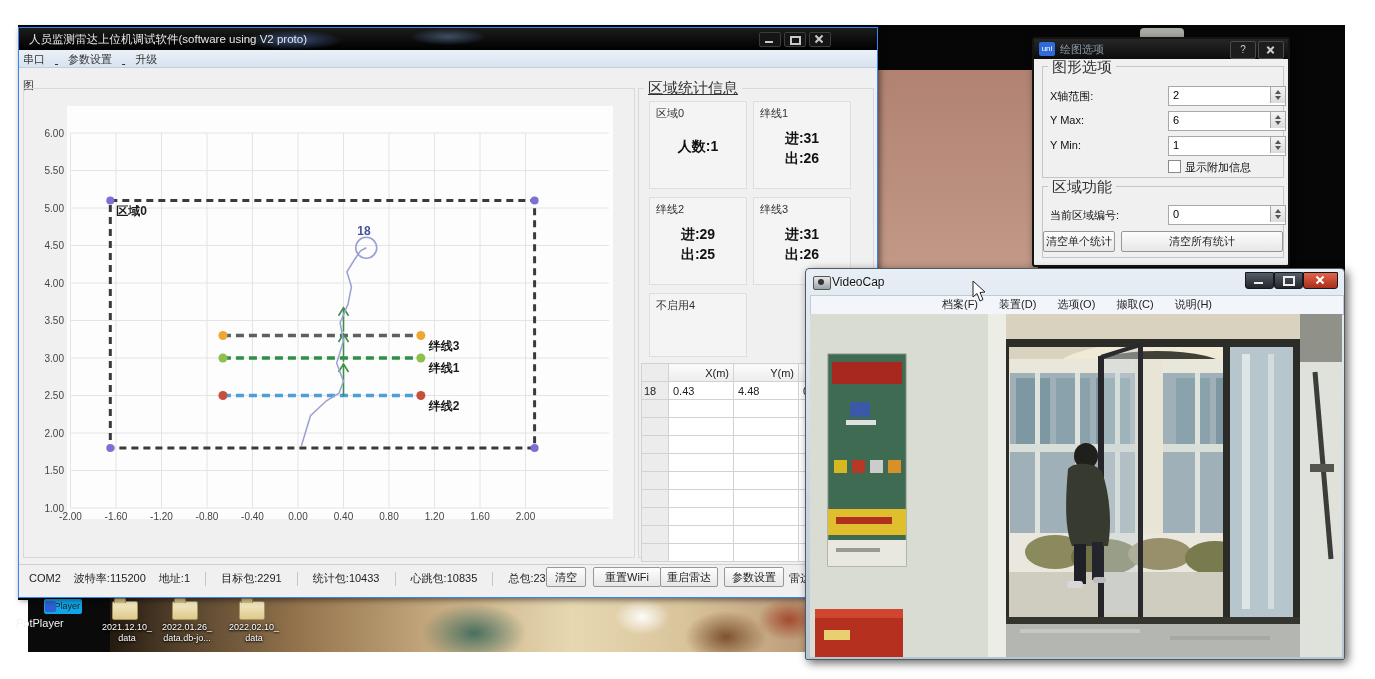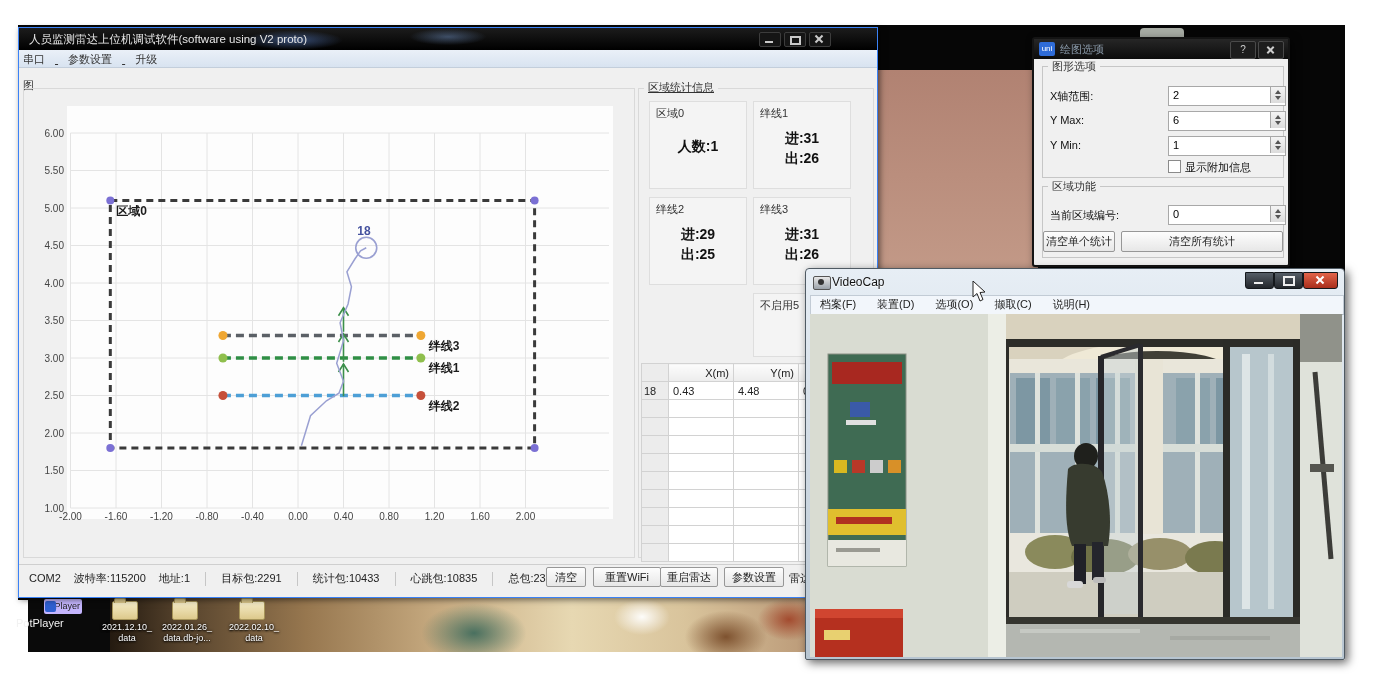--- a/index.html
+++ b/index.html
@@ -22,21 +22,21 @@
     radial-gradient(70px 14px at 32% 55%, rgba(90,130,205,.55), transparent 70%),
     radial-gradient(55px 12px at 50% 40%, rgba(130,170,230,.4), transparent 70%),
     linear-gradient(#1c1c1c,#000);}
   .wbtn{position:relative;display:inline-block;width:20px;height:13px;background:#151515;border:1px solid #3c3c3c;border-radius:2px;margin-left:3px;vertical-align:top;}
   .wbtn.min::after{content:"";position:absolute;left:5px;bottom:3px;width:8px;height:2px;background:#c9c9c9;}
   .wbtn.max::after{content:"";position:absolute;left:5px;top:3px;width:7px;height:5px;border:2px solid #c9c9c9;}
   .wbtn.cls::before,.wbtn.cls::after{content:"";position:absolute;left:4px;top:5px;width:10px;height:2px;background:#c9c9c9;}
   .wbtn.cls::before{transform:rotate(45deg);} .wbtn.cls::after{transform:rotate(-45deg);}
   .btn{display:inline-block;text-align:center;font-size:11px;color:#222;background:linear-gradient(#fdfdfd,#e7e7e7);border:1px solid #979797;border-radius:2px;line-height:18px;}
   .groupbox{border:1px solid #d9d9d9;}
-  .gblabel{background:#f0f0f0;padding:0 4px;font-size:11px;color:#333;line-height:13px;text-align:center;}
+  .gblabel{background:#f0f0f0;padding:0 4px;font-size:15px;color:#333;line-height:13px;text-align:center;}
   
   .radar{left:18px;top:27px;width:860px;height:571px;background:#f0f0f0;border:1px solid #3b82f6;box-shadow:2px 2px 6px rgba(0,0,0,.5);}
   .radar-title{left:0;top:0;width:100%;height:22px;color:#e6e6e6;font-size:11.5px;line-height:22px;padding-left:10px;white-space:nowrap;overflow:hidden;}
   .radar-btns{right:46px;top:4px;}
   .menubar{left:0;top:22px;width:100%;height:18px;background:linear-gradient(#eaf0f8,#d8e3f0);border-bottom:1px solid #c3cedb;font-size:11px;color:#333;line-height:18px;text-decoration:underline;}
   .menubar span{padding:0 10px;display:inline-block;}
   .tick{font-size:10px;fill:#444;}
   .rlabel{font-size:12px;font-weight:bold;fill:#1c1c1c;}
   .tid{font-size:12px;font-weight:bold;}
   .cell{background:#f4f4f4;border:1px solid #dedede;}
@@ -58,34 +58,34 @@
   .dbtn{position:absolute;top:2px;width:24px;height:16px;background:#1d1d1d;border:1px solid #4a4a4a;border-radius:2px;color:#ccc;font-size:10px;text-align:center;line-height:15px;}
   .dbtn.cls::before,.dbtn.cls::after{content:"";position:absolute;left:7px;top:7px;width:9px;height:2px;background:#ccc;}
   .dbtn.cls::before{transform:rotate(45deg);} .dbtn.cls::after{transform:rotate(-45deg);}
   .dfield{position:absolute;width:112px;height:18px;background:#fff;border:1px solid #a8a8a8;font-size:11px;line-height:16px;padding-left:4px;}
   .spin{position:absolute;right:0;top:0;width:14px;height:16px;background:linear-gradient(#f4f4f4,#dcdcdc);border-left:1px solid #a8a8a8;}
   .spin::before{content:"";position:absolute;left:4px;top:3px;border-left:3px solid transparent;border-right:3px solid transparent;border-bottom:4px solid #555;}
   .spin::after{content:"";position:absolute;left:4px;bottom:3px;border-left:3px solid transparent;border-right:3px solid transparent;border-top:4px solid #555;}
   .dlabel{position:absolute;font-size:11px;color:#111;}
   .checkbox{position:absolute;width:11px;height:11px;background:#fff;border:1px solid #8a8a8a;}
   
-  .videocap{left:805px;top:268px;width:540px;height:392px;background:linear-gradient(#e7eef5,#b7c5d1);border:1px solid #4f5a63;border-radius:4px 4px 2px 2px;box-shadow:3px 3px 10px rgba(0,0,0,.6);}
+  .videocap{left:805px;top:268px;width:540px;height:392px;background:linear-gradient(#e7eef5,#b7c5d1);border:1px solid #4f5a63;border-radius:4px 4px 2px 2px;box-shadow:3px 3px 10px rgba(0,0,0,.6);text-align:center;}
   .vc-title{position:absolute;left:26px;top:0;height:26px;line-height:26px;font-size:12px;color:#111;text-shadow:0 1px 1px #fff;}
   .vc-icon{position:absolute;left:7px;top:7px;width:16px;height:12px;background:linear-gradient(#e8e8e8,#9aa2aa);border:1px solid #555;border-radius:2px;}
   .vc-icon::after{content:"";position:absolute;left:4px;top:2px;width:6px;height:6px;border-radius:50%;background:#333;}
   .vc-btn{position:absolute;top:3px;width:27px;height:15px;border:1px solid #14181c;border-radius:0 0 3px 3px;background:linear-gradient(#555d66,#22262b);}
   .vc-btn.min::after{content:"";position:absolute;left:8px;bottom:4px;width:9px;height:2px;background:#eee;}
   .vc-btn.max::after{content:"";position:absolute;left:8px;top:3px;width:8px;height:6px;border:2px solid #eee;}
   .vc-btn.cls{width:33px;background:linear-gradient(#e2644a,#a92e1b);}
   .vc-btn.cls::before,.vc-btn.cls::after{content:"";position:absolute;left:11px;top:6px;width:10px;height:2px;background:#fff;}
   .vc-btn.cls::before{transform:rotate(45deg);} .vc-btn.cls::after{transform:rotate(-45deg);}
   .vc-menu{position:absolute;left:4px;top:26px;width:532px;height:18px;background:#f2f6fb;border:1px solid #c2cbd5;border-bottom:1px solid #aab4bf;font-size:11px;color:#222;line-height:17px;}
   .vc-menu span{padding:0 9px;display:inline-block;}
   
-  .pp-logo{left:44px;top:599px;width:38px;height:15px;background:#c4b5fd;border-radius:2px;font-size:9px;color:#222;line-height:15px;text-align:right;padding-right:2px;}
+  .pp-logo{left:44px;top:599px;width:38px;height:15px;background:#0ea5e9;border-radius:2px;font-size:9px;color:#222;line-height:15px;text-align:right;padding-right:2px;}
   .pp-logo::before{content:"";position:absolute;left:1px;top:2px;width:11px;height:11px;background:#2f5fd0;border-radius:2px;}
   .pp-label{left:16px;top:617px;font-size:11px;color:#f2f2f2;}
   .folder{width:26px;height:19px;background:linear-gradient(#f5ecc8,#ddc98c);border:1px solid #a69459;border-radius:2px;}
   .folder::before{content:"";position:absolute;left:1px;top:-4px;width:10px;height:4px;background:#ddc98c;border:1px solid #a69459;border-bottom:none;border-radius:2px 2px 0 0;}
   .flabel{font-size:9px;color:#fff;text-align:center;width:64px;line-height:11px;text-shadow:0 1px 2px #000,0 0 3px #000;}
 </style>
 </head>
 <body>
 
 <div class="screen">
@@ -229,22 +229,22 @@
           <div>出:25</div>
         </div>
     </div>
     <div class="abs cell" style="left:734px;top:169px;width:98px;height:88px;">
       <div class="clabel">绊线3</div>
       <div class="lines">
           <div>进:31</div>
           <div>出:26</div>
         </div>
     </div>
-    <div class="abs cell" style="left:734px;top:265px;width:98px;height:64px;">
-      <div class="clabel">不启用5</div>
+    <div class="abs cell" style="left:630px;top:265px;width:98px;height:64px;">
+      <div class="clabel">不启用4</div>
     </div>
 
     <table class="abs ttable" style="left:622px;top:335px;width:250px;">
       <thead>
         <tr>
           <th class="idcol"></th>
           <th style="width:56px;">X(m)</th>
           <th style="width:56px;">Y(m)</th>
           <th style="width:60px;">Vx(m/s)</th>
           <th>V</th>

